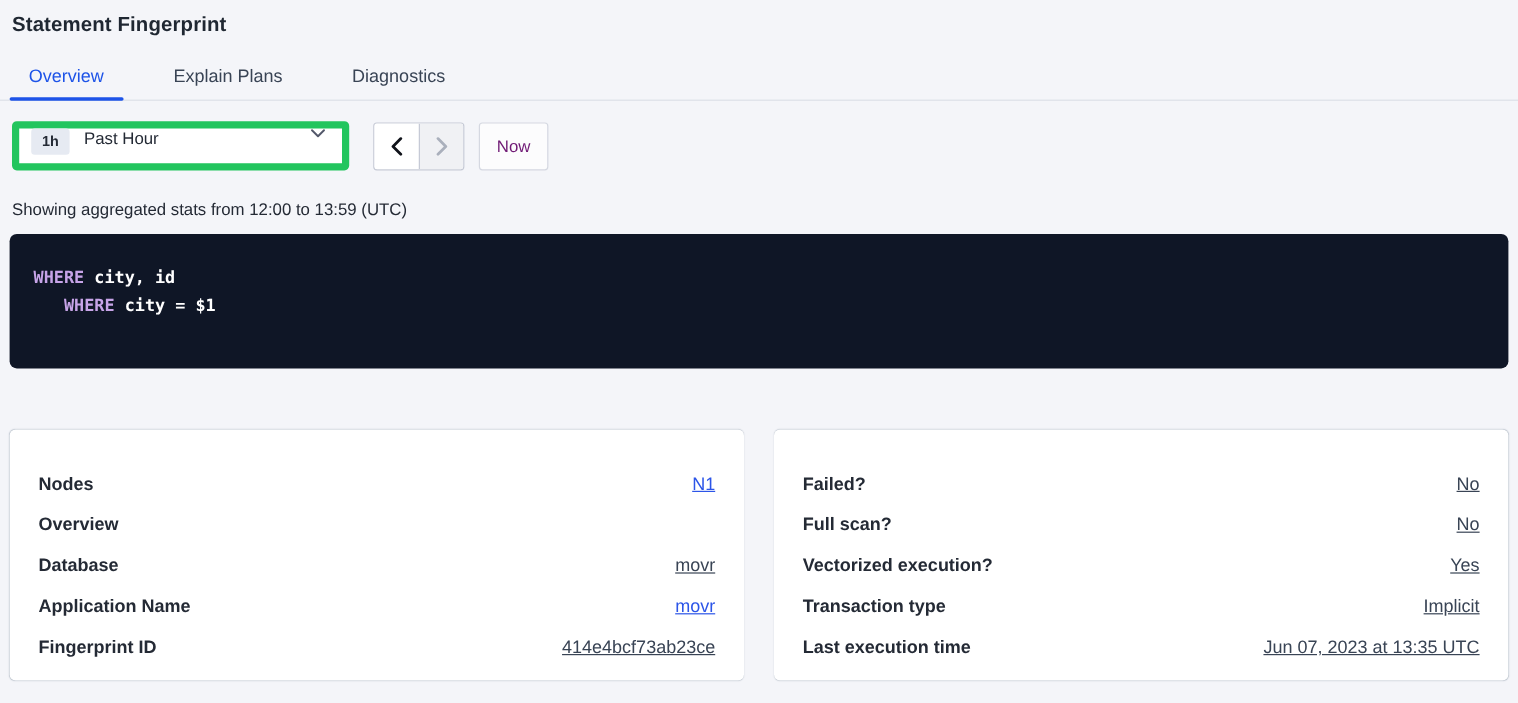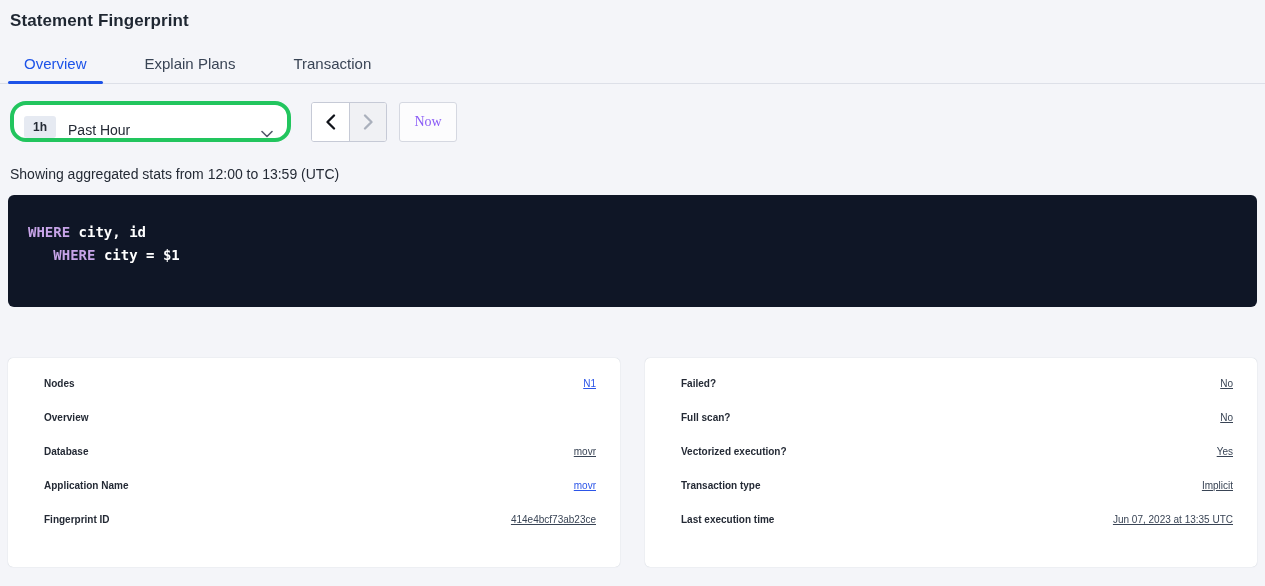--- a/index.html
+++ b/index.html
@@ -25,43 +25,43 @@
   .tab.active { color:#1d53e8; }
   .tab.active::after {
     content:""; position:absolute; left:0; right:0; bottom:-1px;
     height:3px; background:#1d53e8; border-radius:2px;
   }
 
   
   .toolbar { display:flex; align-items:center; margin:17px 10px 0 10px; }
   .time-dropdown {
     width:281px; height:41px; background:#ffffff;
-    border:4px solid #22c55e; border-radius:16px;
-    display:flex; align-items:flex-end; padding:0 14px 0 10px; cursor:pointer;
+    border:6px solid #22c55e; border-radius:4px;
+    display:flex; align-items:flex-start; padding:0 14px 0 10px; cursor:pointer;
   }
   .time-badge {
     background:#e6eaf2; color:#242a35; font-weight:bold; font-size:12px;
     padding:4px 9px; border-radius:3px;
   }
   .time-label { margin-left:12px; font-size:14px; color:#242a35; }
   .dd-chevron { margin-left:auto; display:flex; }
 
   .arrow-group {
     display:flex; margin-left:20px; height:40px;
     border:1px solid #c6cad6; border-radius:3px; overflow:hidden; background:#fff;
   }
   .arrow-btn { width:37px; display:flex; align-items:center; justify-content:center; cursor:pointer; }
   .arrow-btn.prev { background:#ffffff; }
   .arrow-btn.next { background:#f0f1f4; border-left:1px solid #c6cad6; cursor:default; }
 
   .now-btn {
     margin-left:12px; height:40px; width:58px;
     border:1px solid #d5d8e1; border-radius:3px; background:#fcfcfd;
-    color:#8b5cf6; font-size:14px;
-    display:flex; align-items:center; justify-content:center; cursor:default;font-family:Liberation Serif, serif;
+    color:#701a75; font-size:14px;
+    display:flex; align-items:center; justify-content:center; cursor:default;
   }
 
   
   .stats-line { margin:24px 10px 0 10px; font-size:14px; color:#242a35; }
   .stats-line .range { font-weight:normal; }
 
   
   .sql-box {
     margin:13px 8px 0 8px; background:#0f1626; border-radius:6px;
     padding:26px 20px 24px 20px; min-height:112px;
@@ -74,38 +74,38 @@
 
   
   .cards { display:flex; gap:25px; margin:51px 8px 0 8px; }
   .card {
     flex:1; background:#ffffff; border-radius:5px;
     padding:20px 24px 18px 24px;
     box-shadow:0 0 1px rgba(67,90,111,.35);
     min-height:209px;
   }
   .card-row {
-    display:flex; justify-content:space-between; align-items:flex-start;
-    height:34px; font-size:10px;margin-left:12px;
+    display:flex; justify-content:space-between; align-items:flex-end;
+    height:34px; font-size:15px;
   }
   .row-label { font-weight:bold; color:#242a35; }
   .row-value { color:#394455;text-decoration:underline; }
   .row-value.link { color:#2c55e8; cursor:pointer; }
 </style>
 </head>
 <body>
 
 <div class="page-header">
   <div class="page-title">Statement Fingerprint</div>
 </div>
 
 <div class="tabs">
     <div class="tab active">Overview</div>
     <div class="tab">Explain Plans</div>
-    <div class="tab">Transaction</div>
+    <div class="tab">Diagnostics</div>
   </div>
 
 <div class="toolbar">
   <div class="time-dropdown">
     <span class="time-badge">1h</span>
     <span class="time-label">Past Hour</span>
     <span class="dd-chevron">
       <svg width="12" height="8" viewBox="0 0 12 8">
           <path d="M1 1.5 L6 6.5 L11 1.5" fill="none" stroke="#53586a" stroke-width="1.6" stroke-linecap="round" stroke-linejoin="round"></path>
         </svg>

